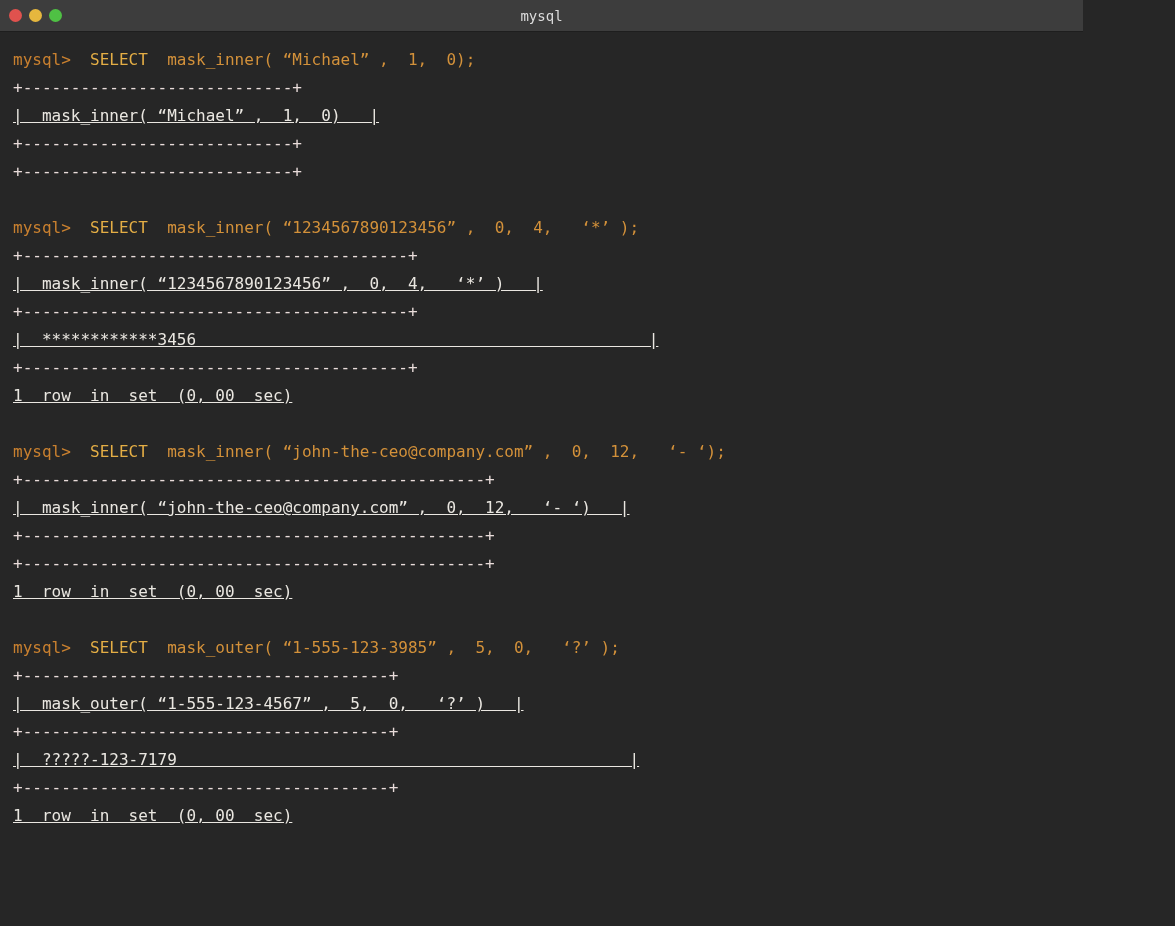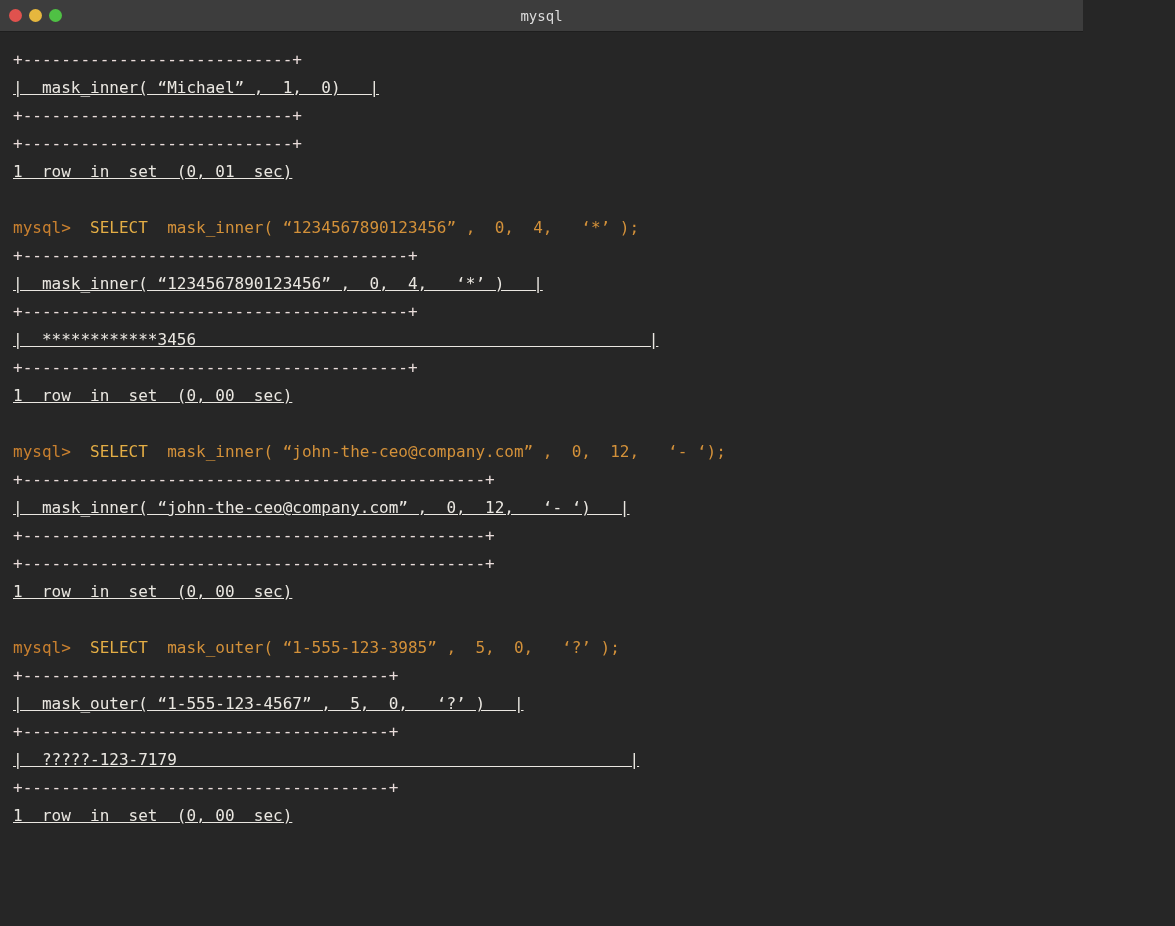--- a/index.html
+++ b/index.html
@@ -80,25 +80,25 @@
       <span class="light red"></span>
       <span class="light yellow"></span>
       <span class="light green"></span>
     </div>
     <div class="title">mysql</div>
   </div>
 
   <div class="screen">
 
     <div class="block">
+      <div class="line"><span class="c-prompt">mysql&gt;  </span><span class="c-kw">SELECT  </span><span class="c-code">mask_inner( “Michael” ,  1,  0);</span></div>
       <div class="line c-border">+----------------------------+</div>
       <div class="line c-text">|  mask_inner( “Michael” ,  1,  0)   |</div>
       <div class="line c-border">+----------------------------+</div>
       <div class="line c-border">+----------------------------+</div>
-      <div class="line c-text">1  row  in  set  (0, 01  sec)</div>
     </div>
 
     <div class="block">
       <div class="line"><span class="c-prompt">mysql&gt;  </span><span class="c-kw">SELECT  </span><span class="c-code">mask_inner( “1234567890123456” ,  0,  4,   ‘*’ );</span></div>
       <div class="line c-border">+----------------------------------------+</div>
       <div class="line c-text">|  mask_inner( “1234567890123456” ,  0,  4,   ‘*’ )   |</div>
       <div class="line c-border">+----------------------------------------+</div>
       <div class="line c-text">|  ************3456                                               |</div>
       <div class="line c-border">+----------------------------------------+</div>
       <div class="line c-text">1  row  in  set  (0, 00  sec)</div>

